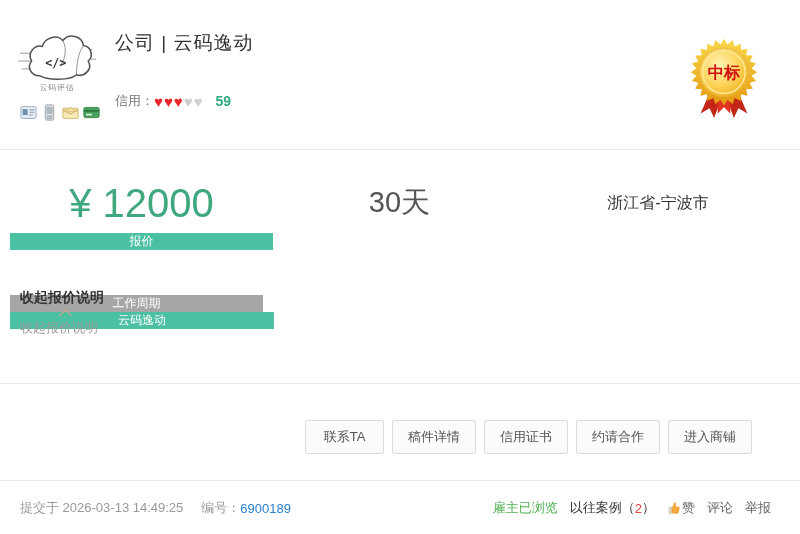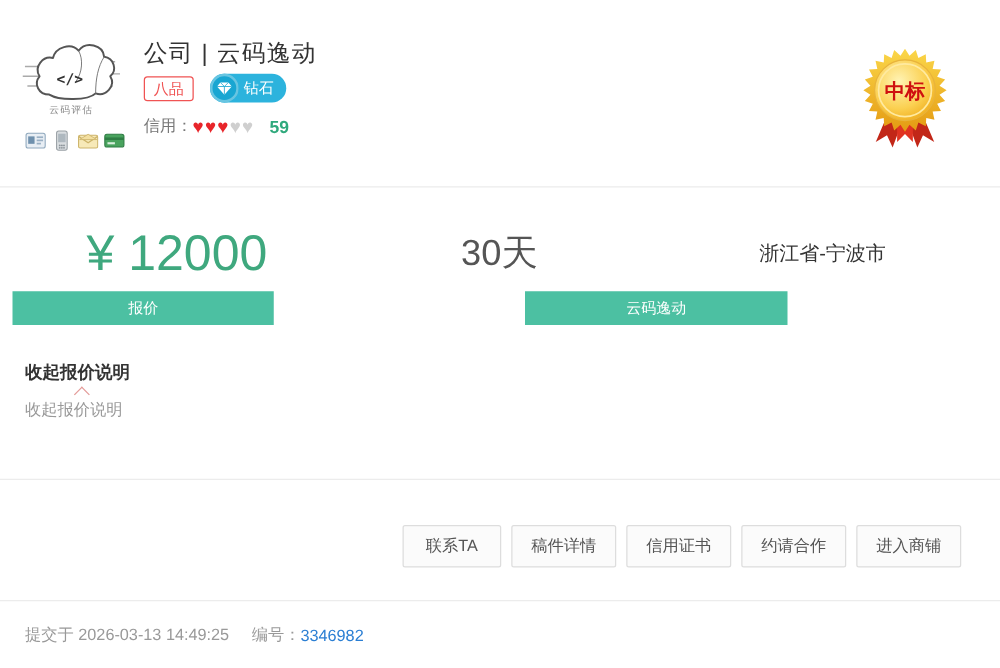--- a/index.html
+++ b/index.html
@@ -24,33 +24,33 @@
   .heart.filled { color:var(--heart-red); }
   .credit-score { color:var(--score-green); font-weight:bold; font-size:14px; margin-left:12px; }
   .medal { position:absolute; left:688px; top:38px; width:72px; height:86px; }
 
   
   .stats-values { position:absolute; left:10px; top:180px; width:780px; height:46px; display:flex; }
   .stats-values > div { display:flex; align-items:center; justify-content:center; }
   .sv1 { width:263px; font-size:40px; color:var(--price-green); }
   .sv2 { width:253px; font-size:29px; color:#555; }
   .sv3 { width:264px; font-size:16px; color:#333; }
-  .stats-bar { position:absolute; left:10px; top:233px; width:620px; height:27px; display:flex; font-size:12px; color:#fff; }
+  .stats-bar { position:absolute; left:10px; top:233px; width:780px; height:27px; display:flex; font-size:12px; color:#fff;flex-direction:column; }
   .stats-bar > div { display:flex; align-items:center; justify-content:center; }
   .sb1 { width:263px; background:var(--accent-green); }
   .sb2 { width:253px; background:var(--bar-gray);margin-top:45px; }
   .sb3 { width:264px; background:var(--accent-green); }
 
   
   .quote-toggle { position:absolute; left:20px; top:289px; font-size:14px; font-weight:bold; color:#333; cursor:pointer; display:flex; align-items:center;flex-direction:column; }
   .caret-up { display:inline-block; width:9px; height:9px; border-left:1px solid #e39a97; border-top:1px solid #e39a97; transform:rotate(45deg); margin-left:6px; margin-top:4px; }
   .quote-desc { position:absolute; left:20px; top:319px; font-size:13px; color:#999; }
 
   
-  .actions { position:absolute; right:31px; top:420px; display:flex; gap:8px; }
+  .actions { position:absolute; right:48px; top:420px; display:flex; gap:8px; }
   .action-btn { min-width:79px; height:34px; padding:0 15px; background:#fbfbfb; border:1px solid #ddd; color:#555; font-size:13px; font-family:inherit; cursor:pointer; border-radius:2px; }
 
   
   .footer-left { position:absolute; left:20px; top:499px; font-size:13px; color:#999; display:flex; align-items:center; }
   .footer-left .num-label { margin-left:18px; }
   .footer-left .num-value { color:var(--link-blue); cursor:pointer; }
   .footer-right { position:absolute; right:29px; top:499px; display:flex; align-items:center; font-size:13px; color:#666; }
   .fr-item { margin-left:12px; display:flex; align-items:center; cursor:pointer; }
   .viewed { color:var(--viewed-green); cursor:default; }
   .cases { color:#333; }
@@ -104,32 +104,20 @@
     </svg>
     <svg viewBox="0 0 20 20">
       <rect x="1" y="4" width="18" height="12" rx="2" fill="#49a35e" stroke="#2f7d44"></rect>
       <rect x="1" y="7" width="18" height="2.4" fill="#2f7d44"></rect>
       <rect x="3.5" y="11.5" width="7" height="2" fill="#d9f0de"></rect>
     </svg>
   </div>
 
   <div class="title">公司 | 云码逸动</div>
 
-  <div class="badges">
-    <span class="rank-badge">八品</span>
-    <span class="diamond-badge">
-      <span class="diamond-circle">
-        <svg width="13" height="13" viewBox="0 0 20 20">
-          <path d="M5,3 L15,3 L19,8 L10,18 L1,8 Z" fill="#fff"></path>
-          <path d="M5,3 L10,8 L15,3 M1,8 L10,8 L19,8 M10,8 L10,18" stroke="#18a6d2" stroke-width="1" fill="none"></path>
-        </svg>
-      </span>
-      <span>钻石</span>
-    </span>
-  </div>
 
   <div class="credit-row">
     <span>信用：</span>
     <span style="display:flex;align-items:center;">
         <span class="heart filled">♥</span>
         <span class="heart filled">♥</span>
         <span class="heart filled">♥</span>
         <span class="heart">♥</span>
         <span class="heart">♥</span>
       </span>
@@ -186,17 +174,34 @@
       <button class="action-btn">信用证书</button>
       <button class="action-btn">约请合作</button>
       <button class="action-btn">进入商铺</button>
     </div>
 
   <div class="hr" id="hr3"></div>
 
   <div class="footer-left">
     <span>提交于 2026-03-13 14:49:25</span>
     <span class="num-label">编号：</span>
-    <span class="num-value">3346982</span>
-  </div>
-
+    <span class="num-value">6900189</span>
+  </div>
+
+  <div class="footer-right">
+    <span class="fr-item viewed">雇主已浏览</span>
+    <span class="fr-item cases">
+      <span>以往案例（</span>
+      <span class="count">2</span>
+      <span>）</span>
+    </span>
+    <span class="fr-item like">
+      <svg viewBox="0 0 20 20">
+        <path d="M3,9 h3 v9 h-3 z" fill="#e8e2d4" stroke="#b7a87e" stroke-width="0.8"></path>
+        <path d="M7,9.5 C8.5,8 10,5.5 10.3,3.2 C10.4,2 12.3,2.2 12.5,4 C12.7,5.6 12,7.5 11.6,8.5 L16.5,8.5 C18,8.5 18,10.5 16.8,10.8 C18,11.3 17.7,13 16.6,13.2 C17.6,13.9 17,15.3 15.9,15.4 C16.6,16.3 16,17.5 14.8,17.5 L9,17.5 C8,17.5 7.3,17 7,16.6 Z" fill="#f6a93b" stroke="#d88a1d" stroke-width="0.7"></path>
+      </svg>
+      <span>赞</span>
+    </span>
+    <span class="fr-item">评论</span>
+    <span class="fr-item">举报</span>
+  </div>
 
 </div>
 
 </body></html>

